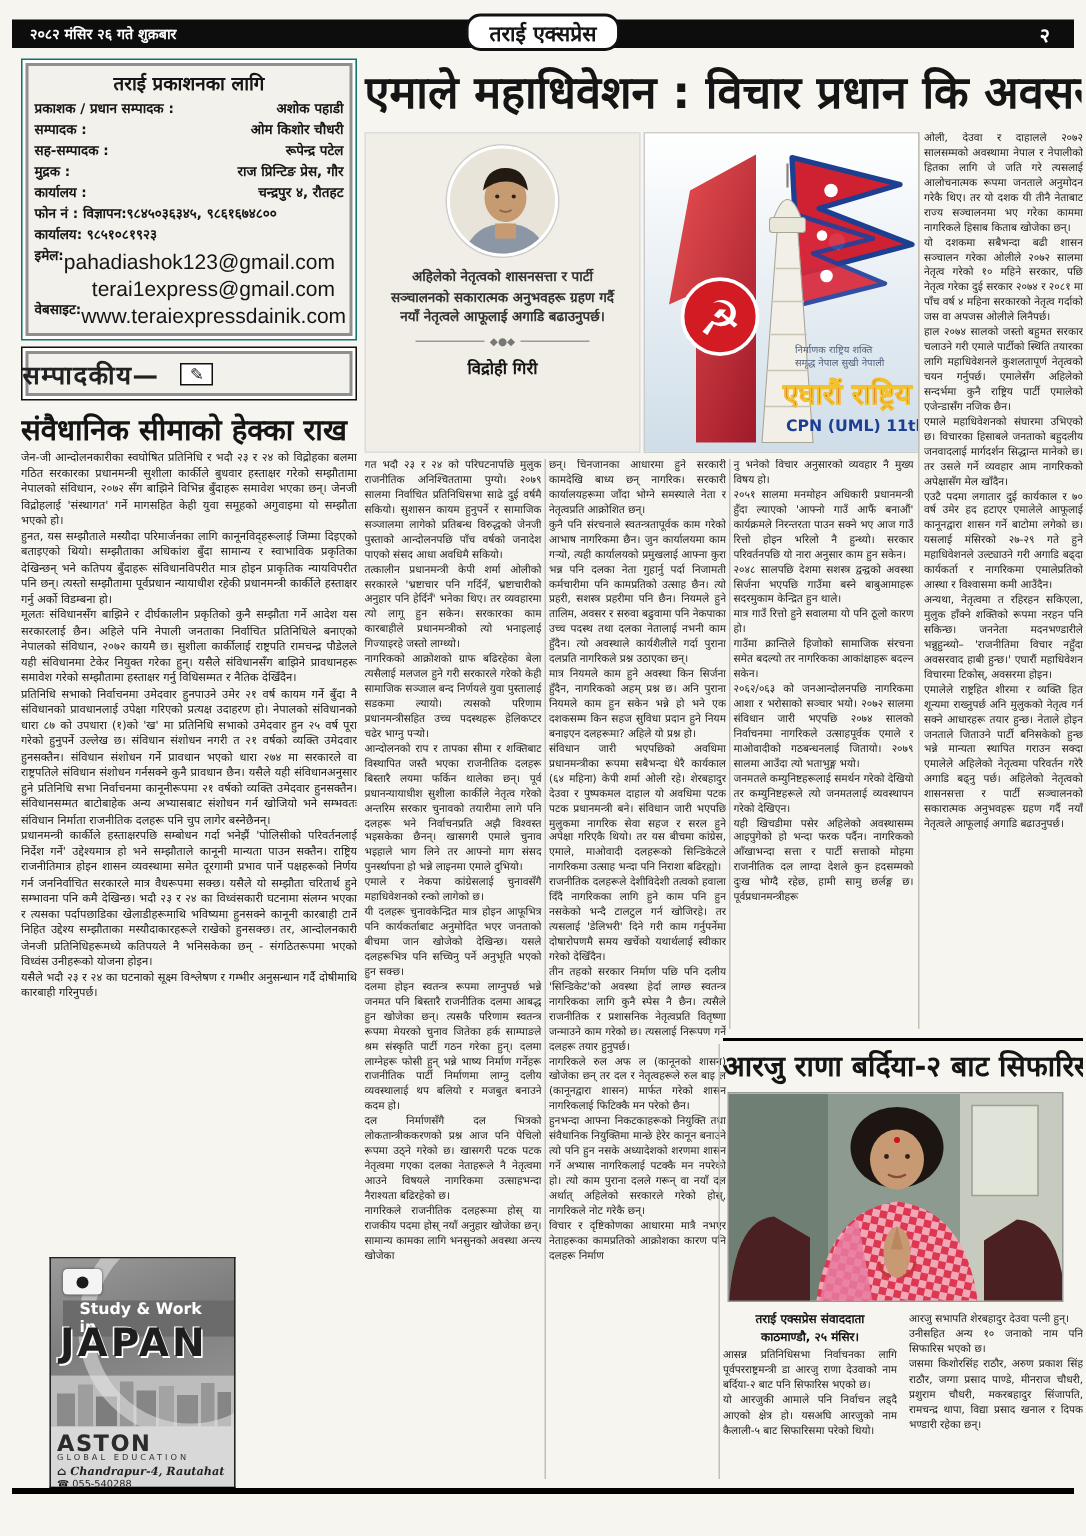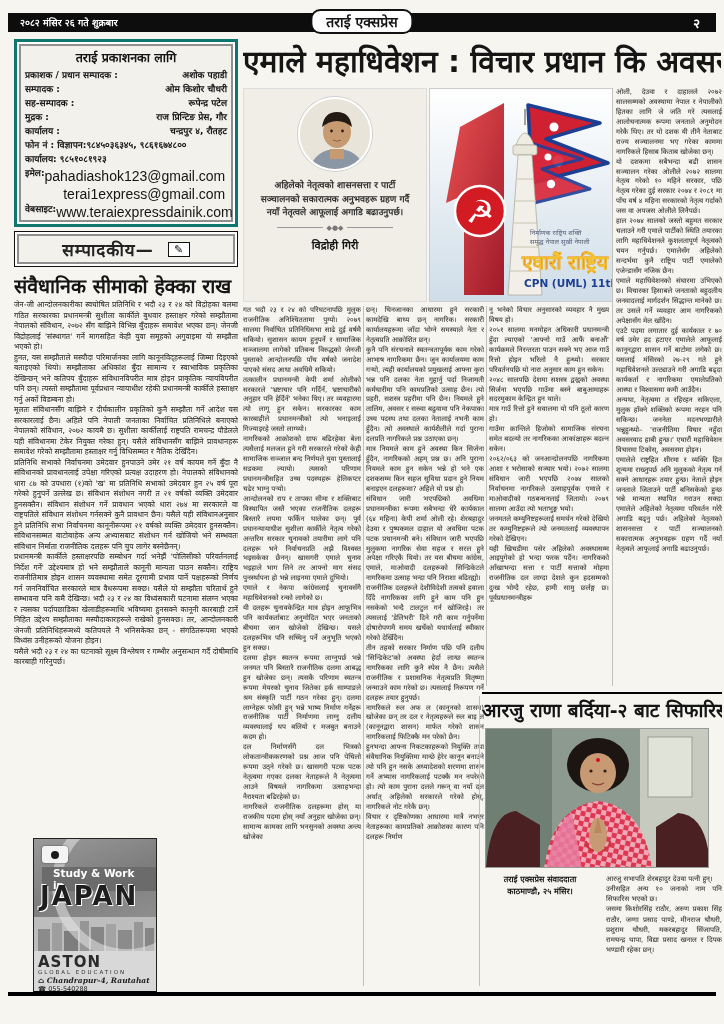--- a/index.html
+++ b/index.html
@@ -12,30 +12,30 @@
   
   .header-bar { position:absolute; left:8px; top:13px; width:708px; height:19px;
     background:#0d0d0d; display:flex; align-items:center; justify-content:space-between; }
   .header-date { color:#fff; font-size:9.5px; font-weight:bold; padding-left:12px; }
   .header-pageno { color:#fff; font-size:13px; font-weight:bold; padding-right:16px; }
   .masthead-pill { position:absolute; left:50%; top:-4px; transform:translateX(-50%);
     background:#fff; border:2px solid #111; border-radius:10px; padding:1px 14px;
     font-size:14px; font-weight:bold; white-space:nowrap; }
   
   .pub-box { position:absolute; left:14px; top:39px; width:224px; height:188px;
-    border:3px solid #0f766e; box-shadow:inset 0 0 0 2px #fff, inset 0 0 0 4px #8f8f8f;
+    border:1px solid #0f766e; box-shadow:inset 0 0 0 2px #fff, inset 0 0 0 4px #8f8f8f;
     padding:7px 8px 4px 8px; background:#f2f1ec; overflow:hidden; }
   .pub-title { text-align:center; font-size:12.5px; font-weight:bold; margin-bottom:3px; }
   .pub-row { display:flex; justify-content:space-between; font-size:9px; font-weight:bold; line-height:1.55; }
   .pub-line { font-size:9px; font-weight:bold; line-height:1.55; }
   .pub-email { font-size:14px; text-align:right; line-height:1.3; font-family:Liberation Sans, sans-serif; }
   .pub-email-row { display:flex; justify-content:flex-start; align-items:flex-start; }
   .ed-box { position:absolute; left:14px; top:231px; width:224px; height:36px;
     border:1px solid #111; box-shadow:inset 0 0 0 2px #fff, inset 0 0 0 4px #8f8f8f;
-    display:flex; align-items:center; justify-content:center; gap:14px; background:#f2f1ec; }
+    display:flex; align-items:center; gap:14px; background:#f2f1ec; }
   .ed-box-title { font-size:17px; font-weight:bold; color:#222; letter-spacing:1px; }
   .pen-icon { width:22px; height:15px; border:1px solid #111; background:#fff;
     display:flex; align-items:center; justify-content:center; font-size:11px; }
   .ed-headline { position:absolute; left:14px; top:272px; width:224px;
     font-size:19.5px; font-weight:bold; white-space:nowrap; overflow:hidden; }
   .body-text { text-align:justify; white-space:pre-line; overflow:hidden; color:#1c1c1c; }
   .ed-body { position:absolute; left:14px; top:300px; width:224px; height:534px;
     font-size:7.5px; line-height:1.4; }
   
   .main-headline { position:absolute; left:243px; top:40px; width:478px; height:44px;
@@ -287,20 +287,22 @@
         <path d="M112 88 L108 104 L116 104 Z" fill="#b9885f"></path>
         <path d="M100 112 a10 10 0 0 0 8 10 M124 112 a10 10 0 0 1 -8 10" stroke="#c43a3a" stroke-width="2" fill="none"></path>
       </svg>
     </div>
     <div class="sec-cols">
       <div class="sec-col">
         <div class="sec-byline">
           <span>तराई एक्सप्रेस संवाददाता</span><br>
           <span>काठमाण्डौ, २५ मंसिर।</span>
         </div>
+        <div class="body-text" style="font-size:7px;height:78px;">आसन्न प्रतिनिधिसभा निर्वाचनका लागि पूर्वपरराष्ट्रमन्त्री डा आरजु राणा देउवाको नाम बर्दिया-२ बाट पनि सिफारिस भएको छ।
+यो आरजुकी आमाले पनि निर्वाचन लड्दै आएको क्षेत्र हो। यसअघि आरजुको नाम कैलाली-५ बाट सिफारिसमा परेको थियो।</div>
       </div>
       <div class="sec-col body-text">आरजु सभापति शेरबहादुर देउवा पत्नी हुन्।
 उनीसहित अन्य १० जनाको नाम पनि सिफारिस भएको छ।
 जसमा किशोरसिंह राठौर, अरुण प्रकाश सिंह राठौर, जग्गा प्रसाद पाण्डे, मीनराज चौधरी, प्रशुराम चौधरी, मकरबहादुर सिंजापति, रामचन्द्र थापा, विद्या प्रसाद खनाल र दिपक भण्डारी रहेका छन्।</div>
     </div>
   </div>
 
   <div class="aston-ad">
     <div class="ad-top">
       <div class="ad-swoosh"></div>

